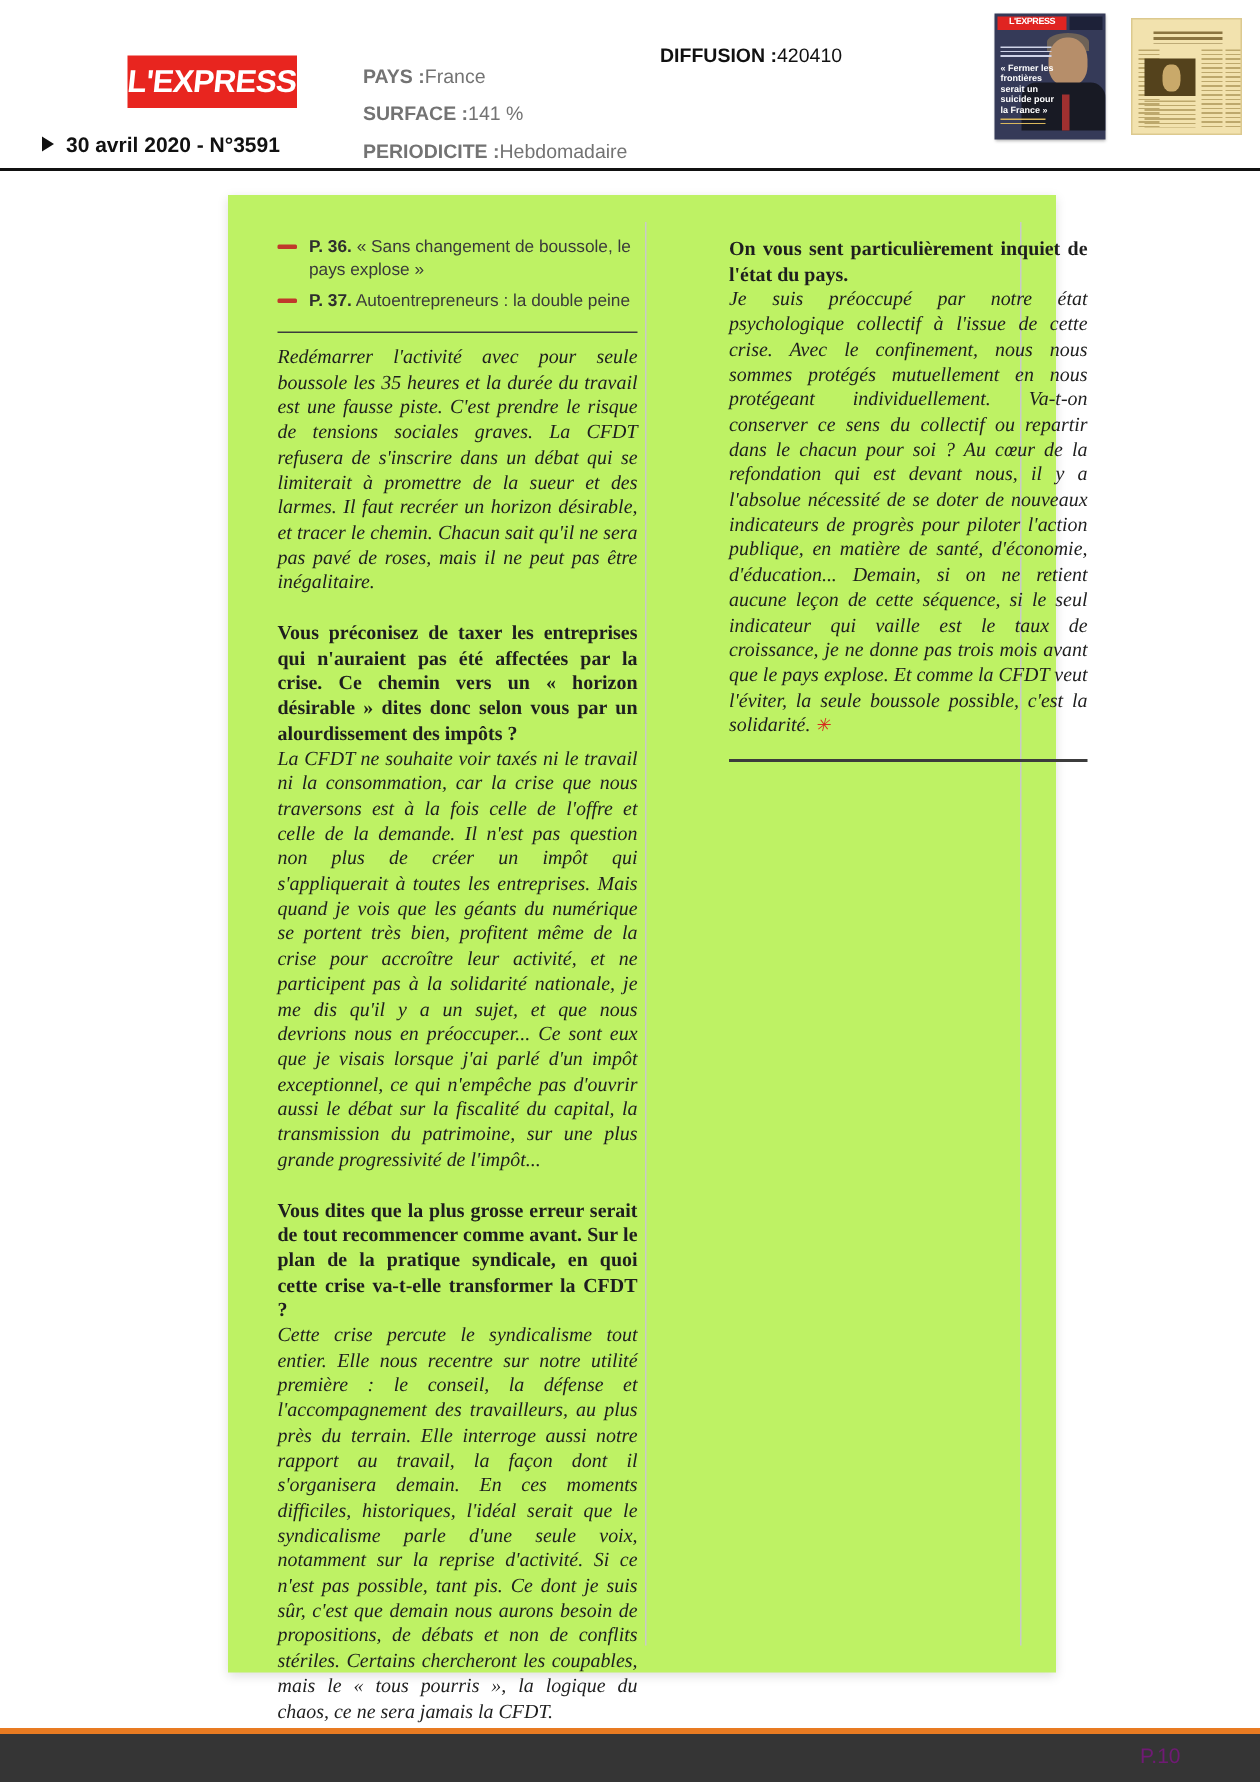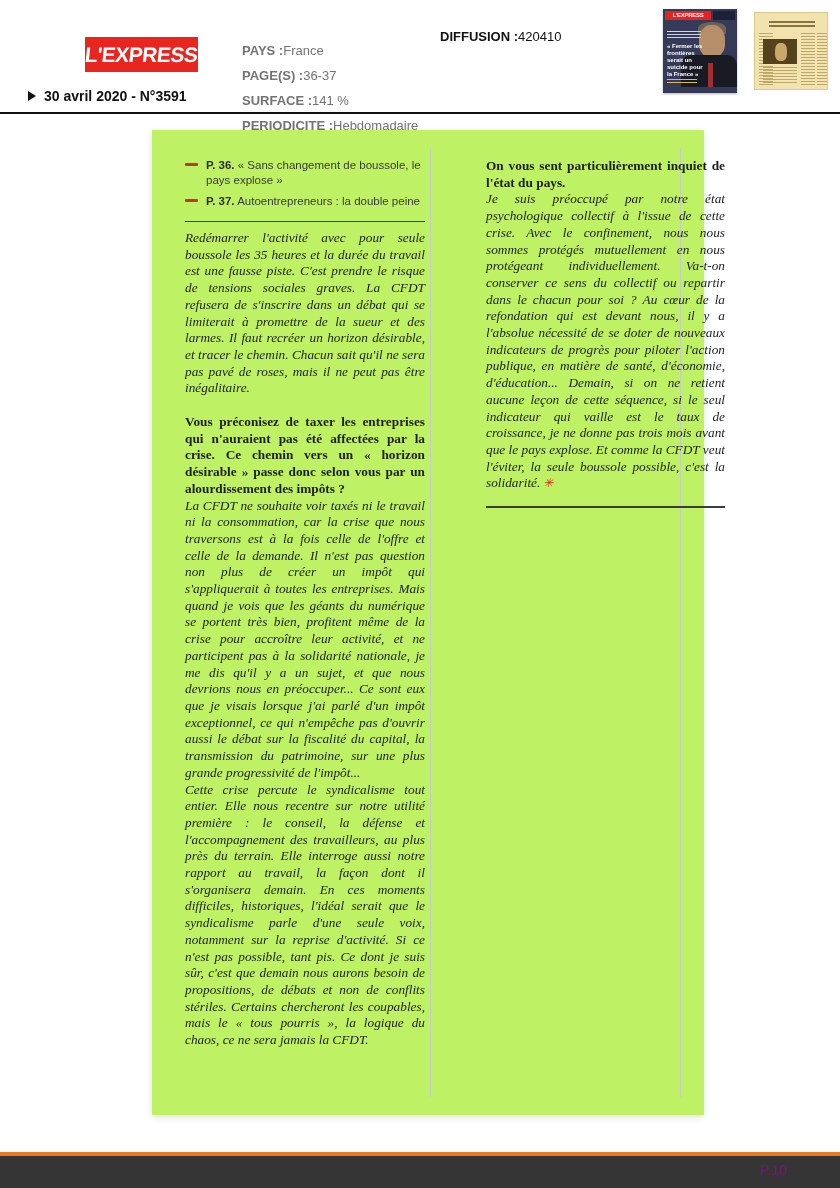--- a/index.html
+++ b/index.html
@@ -82,21 +82,20 @@
   <span>L'EXPRESS</span>
 </div>
 
 <div class="dateline">
   <span class="tri"></span>
   <span>30 avril 2020 - N°3591</span>
 </div>
 
 <div class="meta">
   <div class="row"><b>PAYS :</b><span>France</span></div>
-  <div class="row"><b>PAGE(S) :</b><span>36-37</span></div>
   <div class="row"><b>SURFACE :</b><span>141 %</span></div>
   <div class="row"><b>PERIODICITE :</b><span>Hebdomadaire</span></div>
 </div>
 
 <div class="meta-diffusion">
   <b>DIFFUSION :</b><span>420410</span>
 </div>
 
 <div class="cover-thumb">
   <div class="cover-banner">L'EXPRESS</div>
@@ -133,22 +132,23 @@
         <span><b>P. 36.</b> <span>« Sans changement de boussole, le pays explose »</span></span>
       </div>
       <div class="toc-item">
         <span class="toc-dash"></span>
         <span><b>P. 37.</b> <span>Autoentrepreneurs : la double peine</span></span>
       </div>
     </div>
     <hr class="toc-rule">
 
     <p class="a">Redémarrer l'activité avec pour seule boussole les 35 heures et la durée du travail est une fausse piste. C'est prendre le risque de tensions sociales graves. La CFDT refusera de s'inscrire dans un débat qui se limiterait à promettre de la sueur et des larmes. Il faut recréer un horizon désirable, et tracer le chemin. Chacun sait qu'il ne sera pas pavé de roses, mais il ne peut pas être inégalitaire.</p>
-    <p class="q">Vous préconisez de taxer les entreprises qui n'auraient pas été affectées par la crise. Ce chemin vers un « horizon désirable » passe donc selon vous par un alourdissement des impôts ?</p>
+    <p class="q">Vous préconisez de taxer les entreprises qui n'auraient pas été affectées par la crise. Ce chemin vers un « horizon désirable » dites donc selon vous par un alourdissement des impôts ?</p>
     <p class="a">La CFDT ne souhaite voir taxés ni le travail ni la consommation, car la crise que nous traversons est à la fois celle de l'offre et celle de la demande. Il n'est pas question non plus de créer un impôt qui s'appliquerait à toutes les entreprises. Mais quand je vois que les géants du numérique se portent très bien, profitent même de la crise pour accroître leur activité, et ne participent pas à la solidarité nationale, je me dis qu'il y a un sujet, et que nous devrions nous en préoccuper... Ce sont eux que je visais lorsque j'ai parlé d'un impôt exceptionnel, ce qui n'empêche pas d'ouvrir aussi le débat sur la fiscalité du capital, la transmission du patrimoine, sur une plus grande progressivité de l'impôt...</p>
+    <p class="q">Vous dites que la plus grosse erreur serait de tout recommencer comme avant. Sur le plan de la pratique syndicale, en quoi cette crise va-t-elle transformer la CFDT ?</p>
     <p class="a">Cette crise percute le syndicalisme tout entier. Elle nous recentre sur notre utilité première : le conseil, la défense et l'accompagnement des travailleurs, au plus près du terrain. Elle interroge aussi notre rapport au travail, la façon dont il s'organisera demain. En ces moments difficiles, historiques, l'idéal serait que le syndicalisme parle d'une seule voix, notamment sur la reprise d'activité. Si ce n'est pas possible, tant pis. Ce dont je suis sûr, c'est que demain nous aurons besoin de propositions, de débats et non de conflits stériles. Certains chercheront les coupables, mais le « tous pourris », la logique du chaos, ce ne sera jamais la CFDT.</p>
   </div>
 
   <div class="col col-right">
     <p class="lead-q">On vous sent particulièrement inquiet de l'état du pays.</p>
     <p class="a"><span>Je suis préoccupé par notre état psychologique collectif à l'issue de cette crise. Avec le confinement, nous nous sommes protégés mutuellement en nous protégeant individuellement. Va-t-on conserver ce sens du collectif ou repartir dans le chacun pour soi ? Au cœur de la refondation qui est devant nous, il y a l'absolue nécessité de se doter de nouveaux indicateurs de progrès pour piloter l'action publique, en matière de santé, d'économie, d'éducation... Demain, si on ne retient aucune leçon de cette séquence, si le seul indicateur qui vaille est le taux de croissance, je ne donne pas trois mois avant que le pays explose. Et comme la CFDT veut l'éviter, la seule boussole possible, c'est la solidarité.</span><span class="end-mark">✳</span></p>
     <hr class="end-rule">
   </div>
 </div>
 

